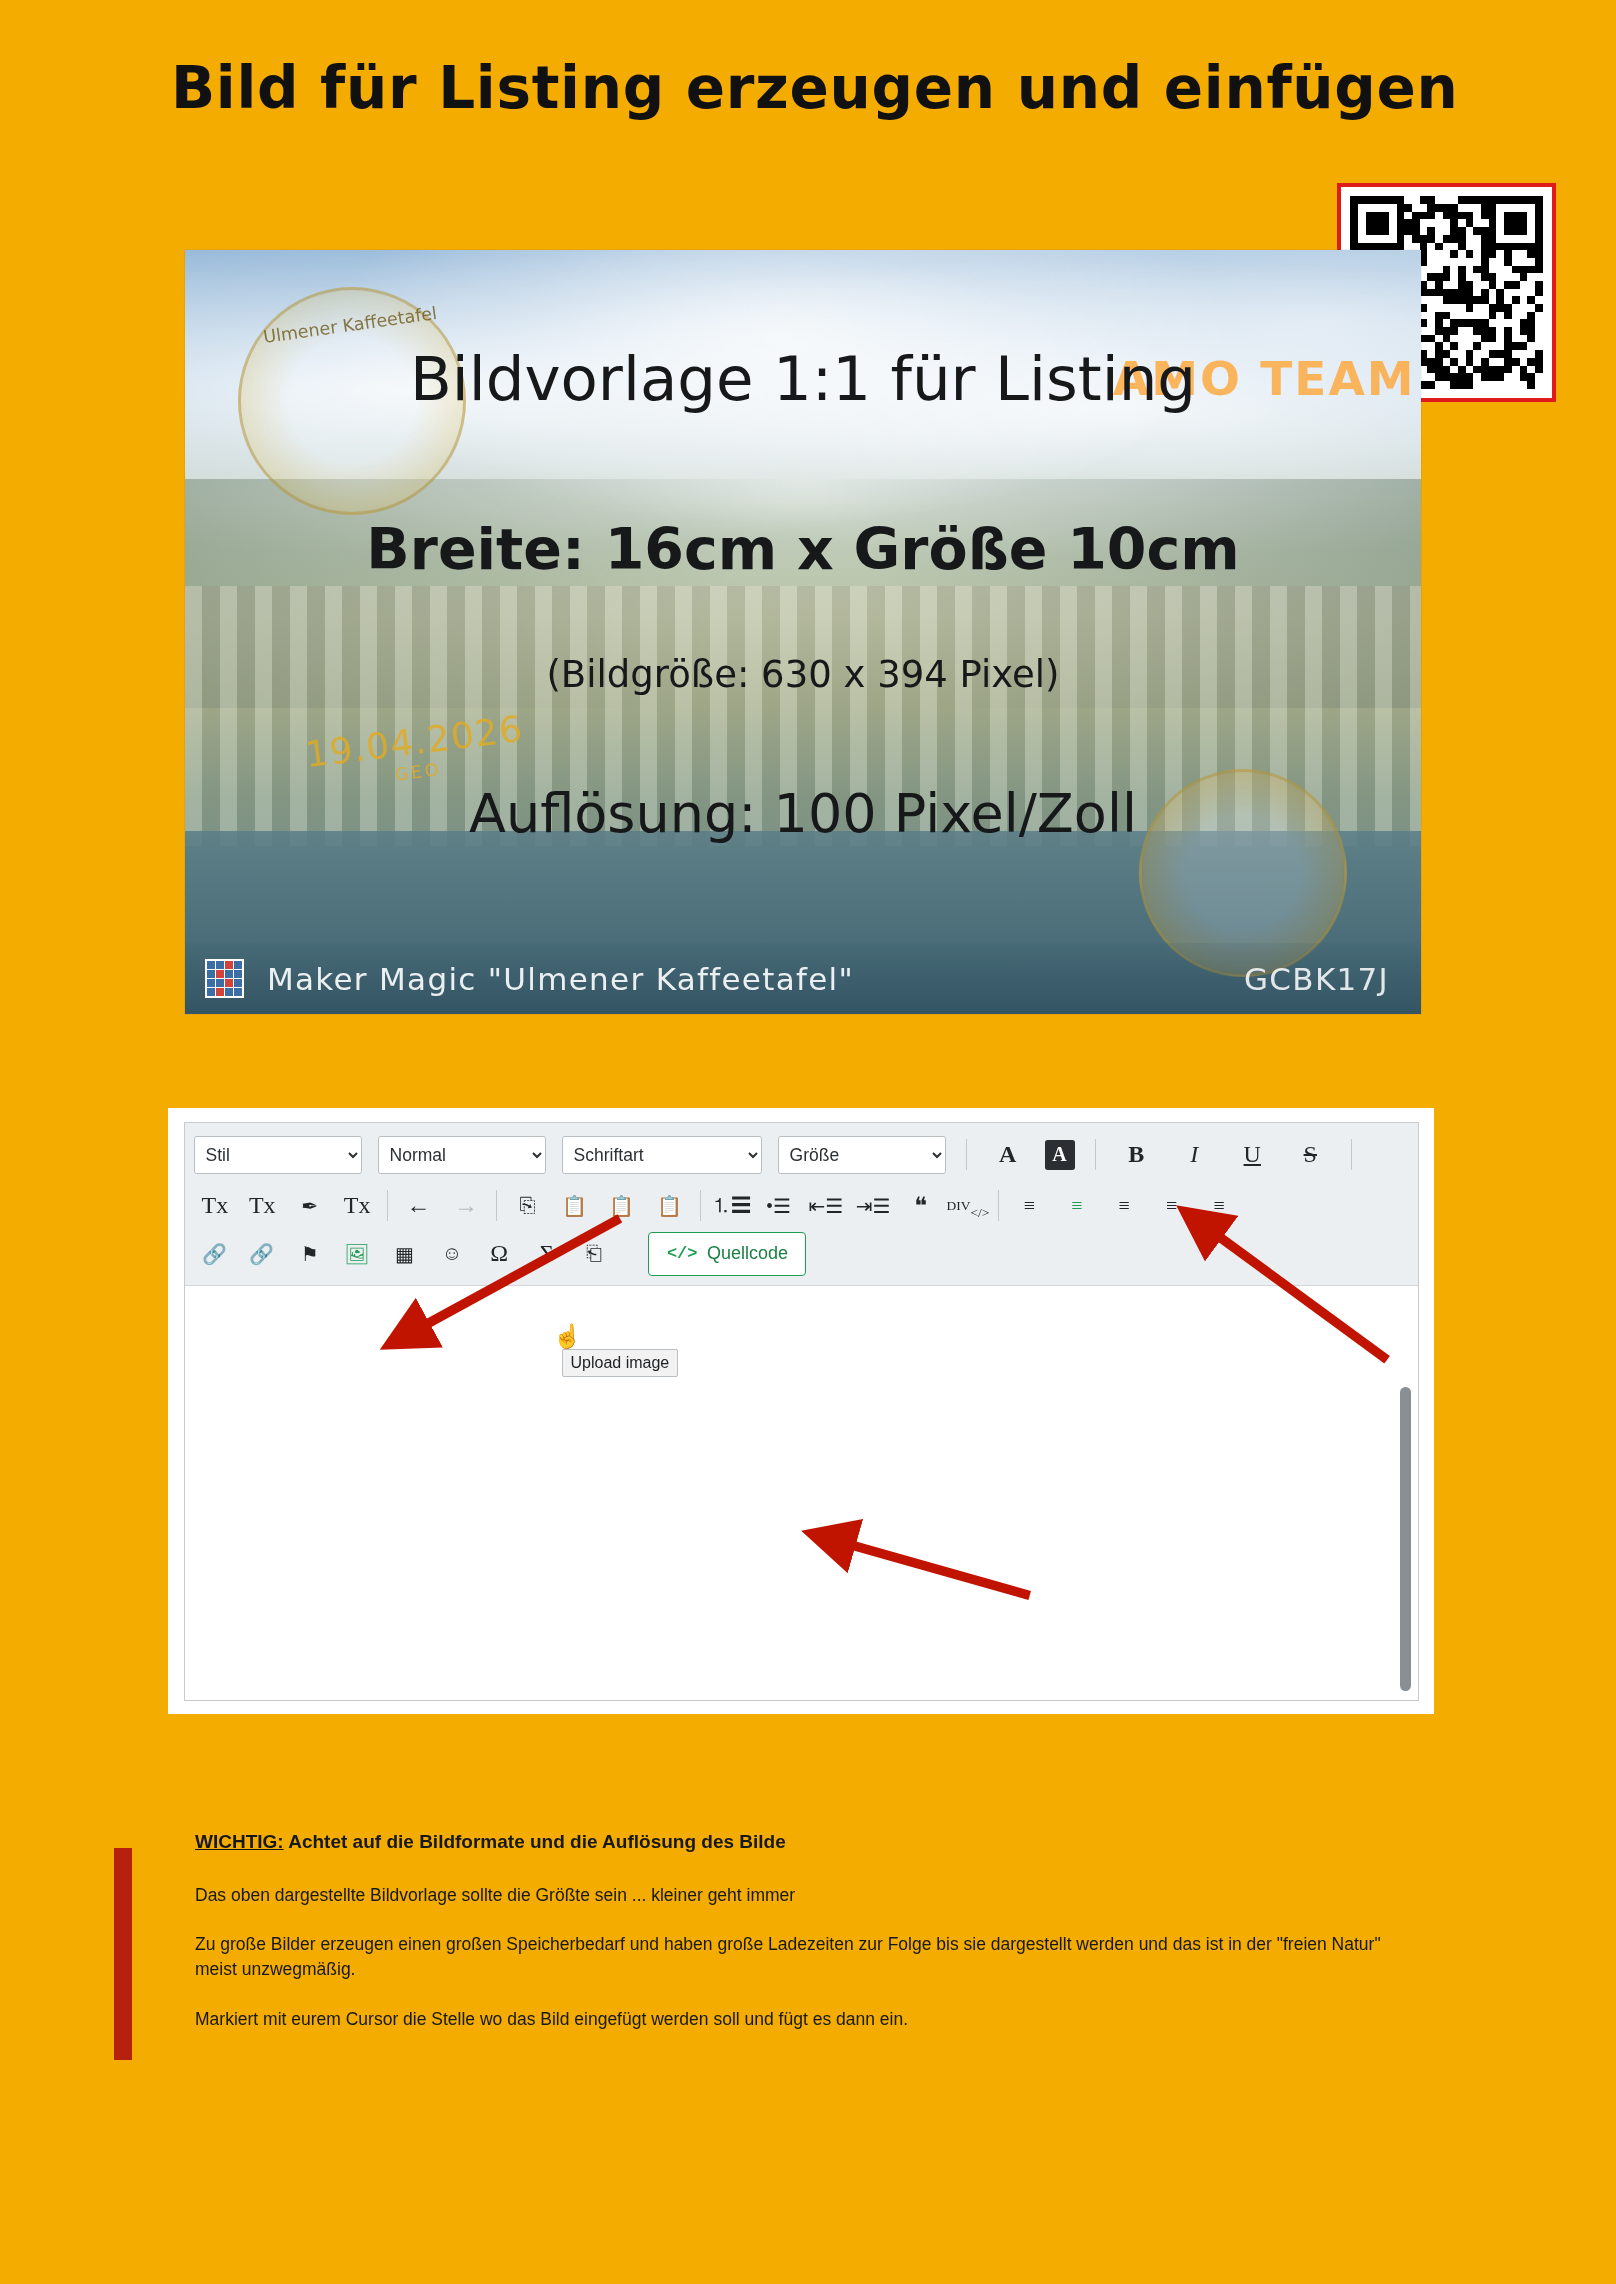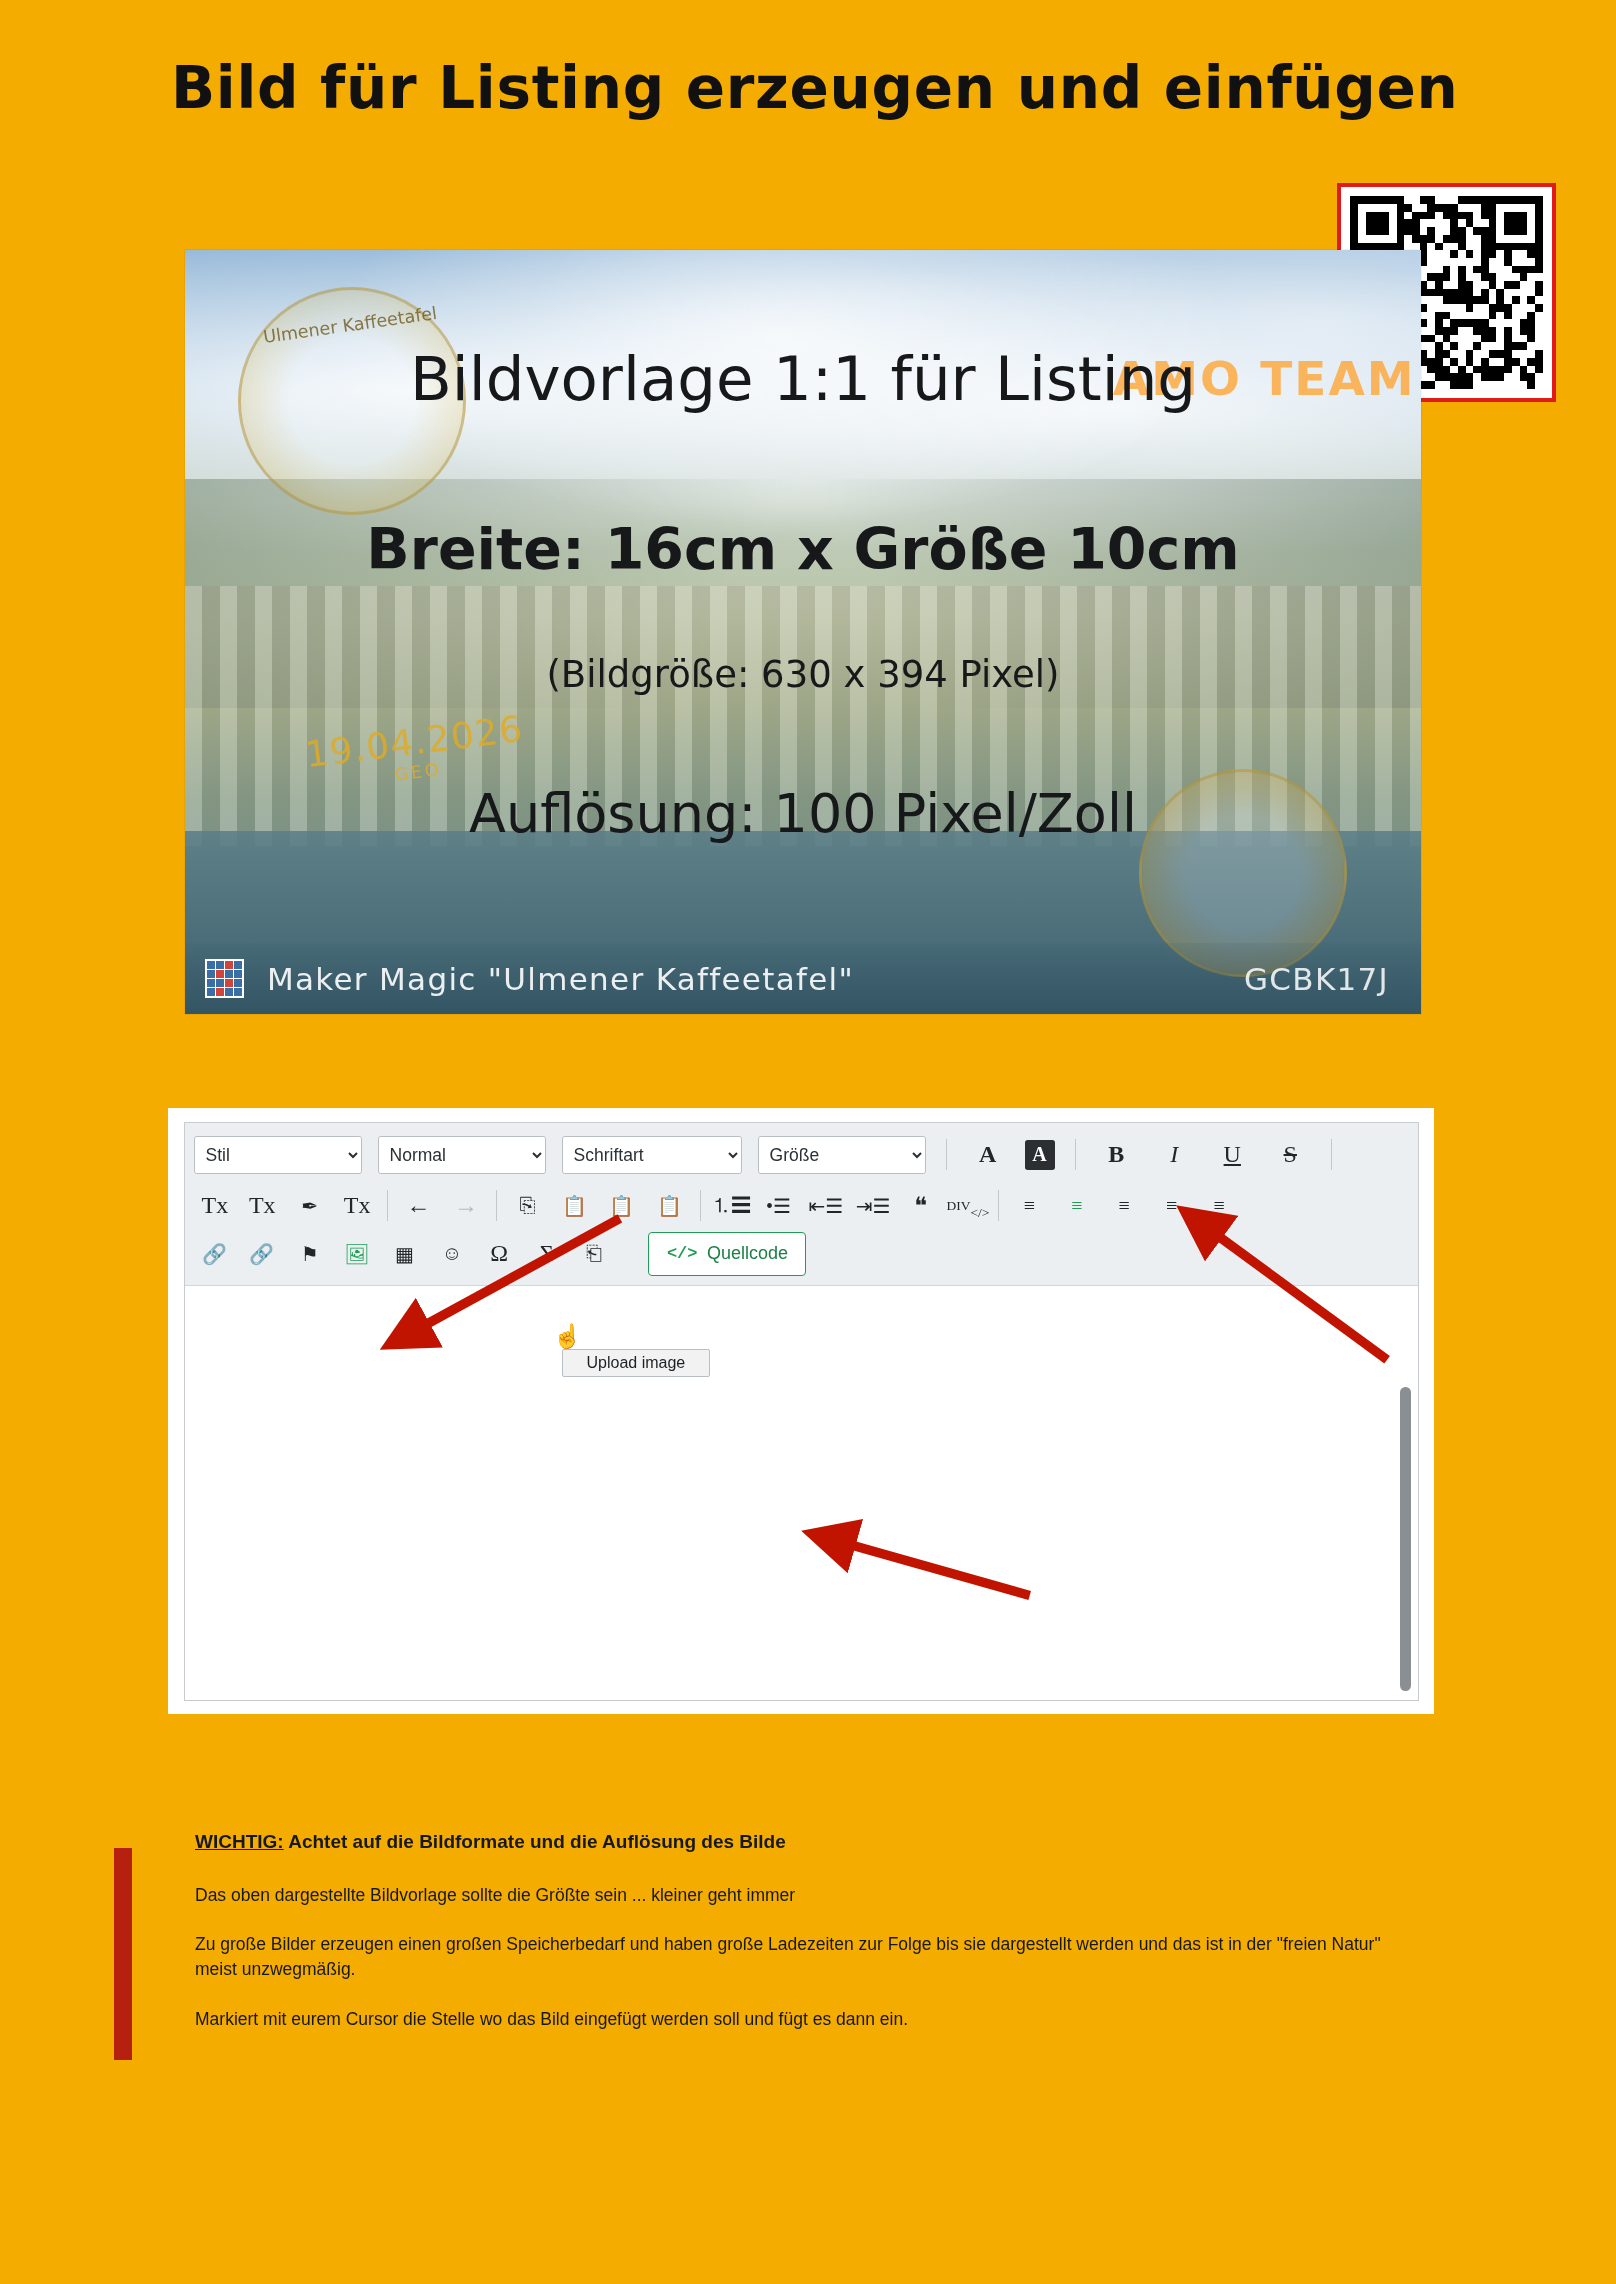--- a/index.html
+++ b/index.html
@@ -250,21 +250,21 @@
     border: 0.7px solid #b9bec3;
     border-radius: 2.7px;
     background: #ffffff;
     font-family: "Liberation Sans", sans-serif;
     font-size: 17.5px;
     color: #2c3034;
     padding: 0 6.7px;
   }
   .sel-stil { width: 168px; }
   .sel-absatz { width: 168px; }
-  .sel-font { width: 180px; }
+  .sel-font { width: 200px; }
   .sel-size { width: 168px; }
   .tb-btn {
     width: 42px;
     height: 42px;
     display: flex;
     align-items: center;
     justify-content: center;
     font-family: "Liberation Serif", serif;
     font-size: 24px;
     color: #22262a;
@@ -303,21 +303,21 @@
     font-weight: bold;
   }
   .tooltip {
     position: absolute;
     left: 377px;
     top: 226px;
     background: #f2f2f2;
     border: 0.7px solid #b9bec3;
     color: #1d2125;
     font-size: 16px;
-    padding: 4px 24px;
+    padding: 4px 8px;
     border-radius: 2px;
     white-space: nowrap;
   }
   .cursor-hand {
     position: absolute;
     left: 369px;
     top: 202px;
     width: 23px;
     height: 27px;
     color: #111;

